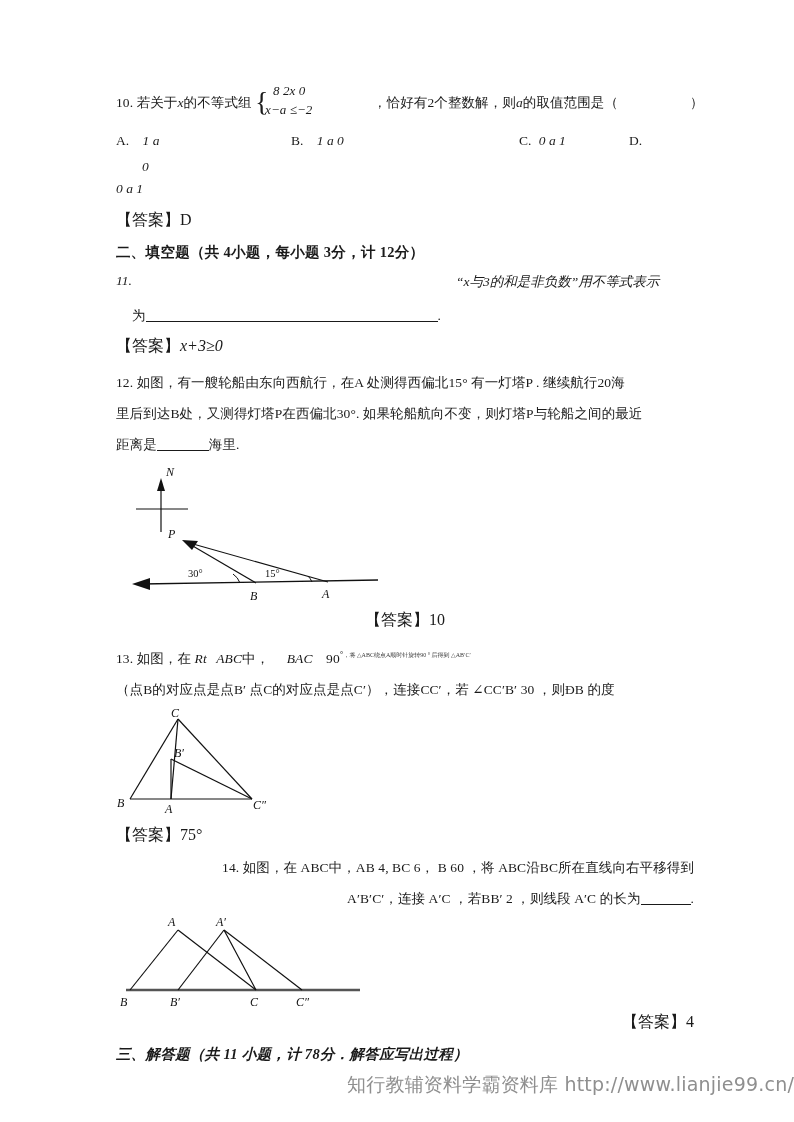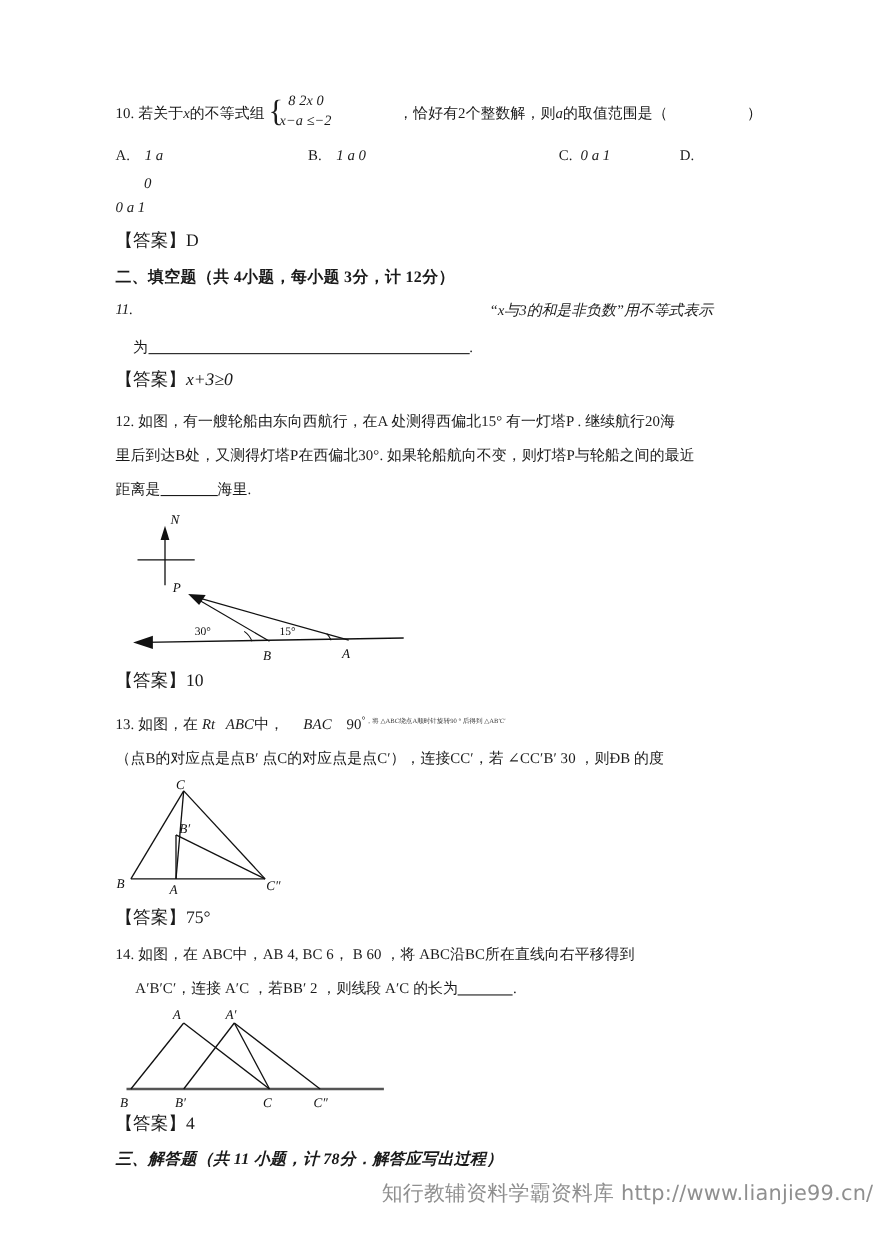--- a/index.html
+++ b/index.html
@@ -12,21 +12,21 @@
     position:relative;
     overflow:hidden;
   }
   .page{
     position:absolute;
     left:0;top:0;
     width:794px;height:1122px;
   }
   .content{
     position:absolute;
-    left:105px;top:86px;
+    left:116px;top:86px;
     width:578px;
   }
   
   .qline{
     font-size:13.5px;
     line-height:31px;
     letter-spacing:0.1px;
     white-space:nowrap;
   }
   .qwrap{ margin-bottom:0; }
@@ -201,21 +201,21 @@
 
           <text class="flab-n" x="72" y="113">30°</text>
           <text class="flab-n" x="149" y="113">15°</text>
 
           <text class="flab" x="52" y="74">P</text>
           <text class="flab" x="134" y="136">B</text>
           <text class="flab" x="206" y="134">A</text>
         </svg>
       </div>
 
-      <div class="ans" style="margin-top:-6px;">
+      <div class="ans" style="margin-top:-6px;text-align:center;">
         <span>【答案】</span><span>10</span>
       </div>
     </div>
 
     <div class="qwrap" style="margin-top:6px;">
       <div class="qline">
         <span>13. 如图，在</span>
         <span class="it">Rt</span>
         <span class="gap" style="width:6px"></span><span class="it">ABC</span><span>中，</span>
         <span class="gap" style="width:14px"></span><span class="it">BAC</span>
@@ -239,21 +239,21 @@
           <text class="flab" x="49" y="106">A</text>
           <text class="flab" x="137" y="102">C″</text>
         </svg>
       </div>
 
       <div class="ans" style="margin-top:-4px;">
         <span>【答案】</span><span>75°</span>
       </div>
     </div>
 
-    <div class="qwrap" style="margin-top:4px;">
+    <div class="qwrap" style="margin-top:4px;text-align:right;">
       <div class="qline">14. 如图，在   ABC中，AB   4, BC   6，    B   60  ，将   ABC沿BC所在直线向右平移得到</div>
       <div class="qline">
         <span class="gap" style="width:18px"></span><span>A′B′C′，连接 A′C ，若BB′    2 ，则线段 A′C 的长为</span><span class="blank" style="width:50px;"></span><span>.</span>
       </div>
 
       <div class="figwrap" style="height:100px;margin-top:0px;">
         <svg width="260" height="100" viewBox="0 0 260 100">
 
           <line x1="10" y1="76" x2="244" y2="76" stroke="#555" stroke-width="2.4"></line>
 

